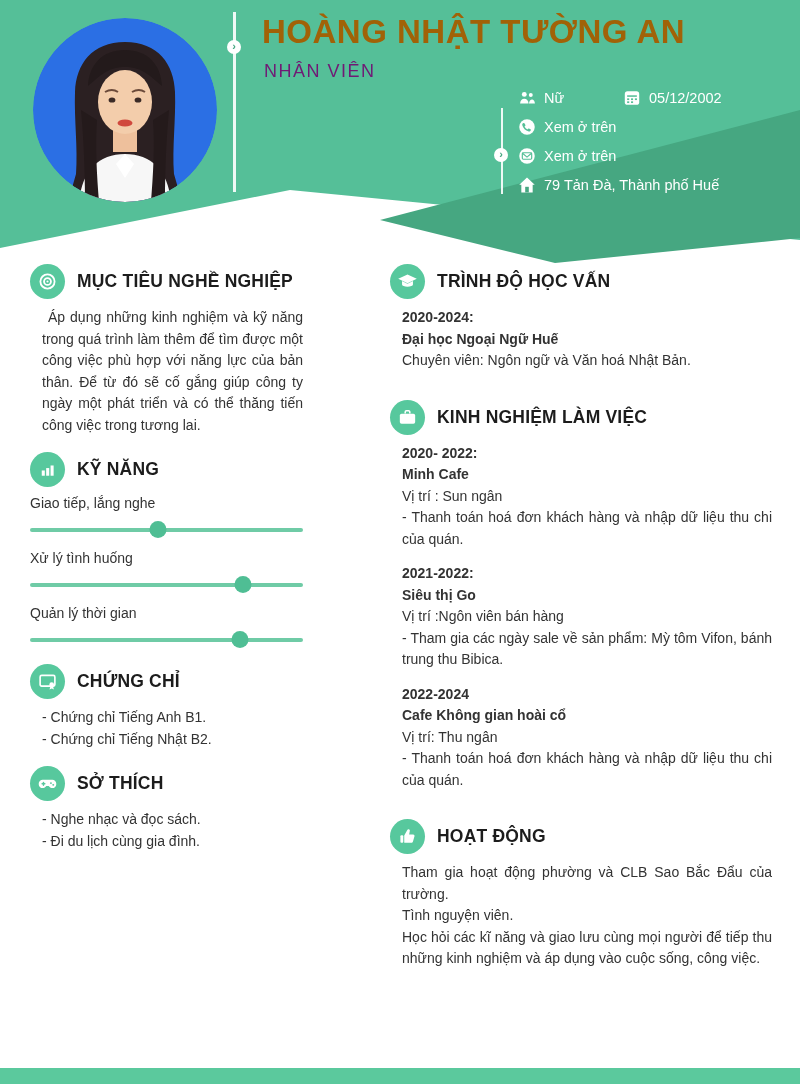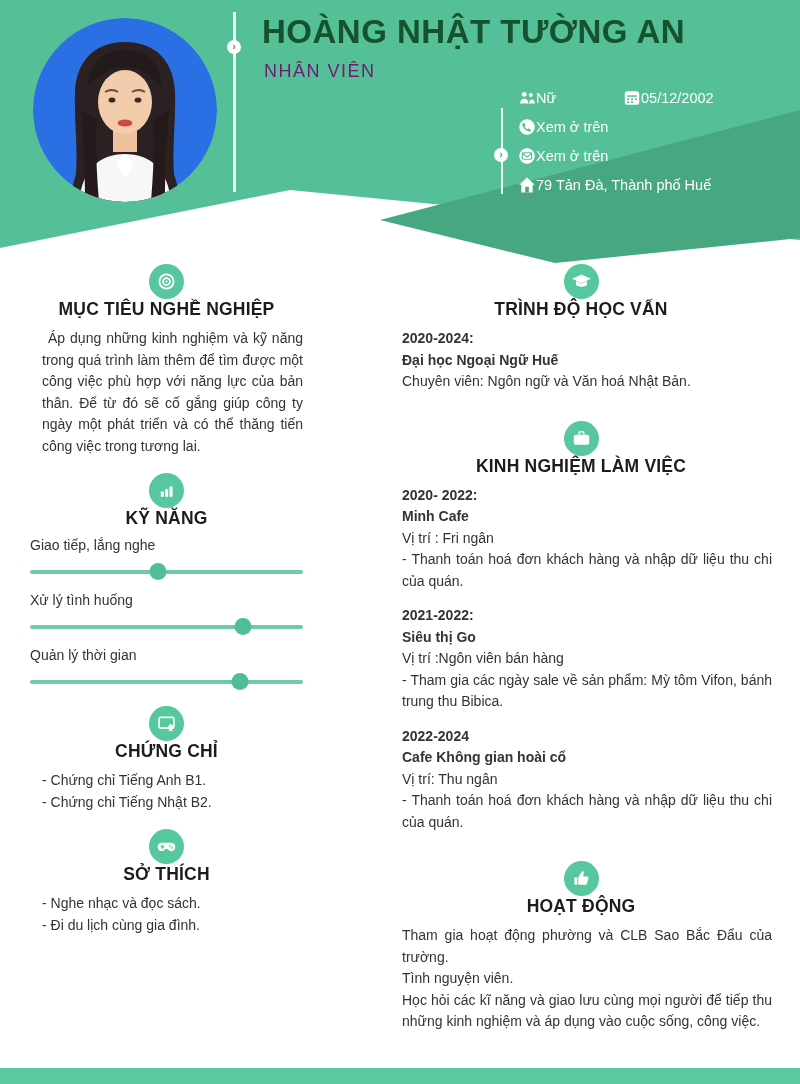--- a/index.html
+++ b/index.html
@@ -29,37 +29,37 @@
   .vline1 { left:233px; top:12px; width:2.5px; height:180px; }
   .vline2 { left:501px; top:108px; width:2px;  height:86px;  }
   .chevcircle {
     position:absolute; width:14px; height:14px; border-radius:50%;
     background:#fff; color:var(--green-dark); font-weight:bold;
     font-size:11px; line-height:13px; text-align:center;
   }
   .chev1 { left:227px; top:40px; }
   .chev2 { left:494px; top:148px; }
   .name {
-    position:absolute; left:262px; top:13px; color:#14532d;
+    position:absolute; left:262px; top:13px; color:#a16207;
     font-size:33px; font-weight:bold; letter-spacing:.5px; white-space:nowrap;
   }
   .role {
     position:absolute; left:264px; top:61px; color:#701a75;
     font-size:18px; letter-spacing:1.5px;
   }
   .info { position:absolute; left:518px; top:88px; width:268px; color:#fff; }
   .irow { display:flex; align-items:center; height:20px; margin-bottom:9px; }
-  .info-item { display:flex; align-items:center; font-size:14.5px; white-space:nowrap; }
+  .info-item { display:flex; align-items:center; gap:8px; font-size:14.5px; white-space:nowrap; }
   .info-item.first { width:105px; }
   .info-item svg { width:18px; height:18px; flex:0 0 18px; }
   
   .col { position:absolute; top:264px; }
   .col-left  { left:30px;  width:273px; }
   .col-right { left:390px; width:382px; }
-  .sec-head { display:flex; align-items:center; gap:0; margin-bottom:8px;flex-direction:column; }
+  .sec-head { display:flex; align-items:center; gap:12px; margin-bottom:8px; }
   .sec-icon {
     width:35px; height:35px; border-radius:50%; background:var(--green-icon);
     display:flex; align-items:center; justify-content:center; flex:0 0 35px;
   }
   .sec-icon svg { width:23px; height:23px; }
   .sec-head h2 { font-size:17.5px; font-weight:bold; color:var(--title); letter-spacing:.2px; white-space:nowrap; }
   .body-text, .line { font-size:14px; line-height:21.5px; color:var(--body); text-align:justify;margin-left:12px; }
   .body-text.indent { text-indent:6px; }
   .mt14 { margin-top:28px; }
   .mt16 { margin-top:16px; }
@@ -275,21 +275,21 @@
         <svg viewBox="0 0 24 24">
           <rect x="4" y="8" width="16" height="10.6" rx="1.8" fill="#fff"></rect>
           <path d="M9.6 7.8V6.3A1.3 1.3 0 0 1 10.9 5h2.2a1.3 1.3 0 0 1 1.3 1.3v1.5" fill="none" stroke="#fff" stroke-width="1.6"></path>
         </svg>
       </span>
       <h2>KINH NGHIỆM LÀM VIỆC</h2>
     </div>
     <div class="entry">
       <div class="line bold">2020- 2022:</div>
       <div class="line bold">Minh Cafe</div>
-      <div class="line">Vị trí : Fri ngân</div>
+      <div class="line">Vị trí : Sun ngân</div>
       <div class="line">- Thanh toán hoá đơn khách hàng và nhập dữ liệu thu chi của quán.</div>
     </div>
     <div class="entry">
       <div class="line bold">2021-2022:</div>
       <div class="line bold">Siêu thị Go</div>
       <div class="line">Vị trí :Ngôn viên bán hàng</div>
       <div class="line">- Tham gia các ngày sale về sản phẩm: Mỳ tôm Vifon, bánh trung thu Bibica.</div>
     </div>
     <div class="entry">
       <div class="line bold">2022-2024</div>

